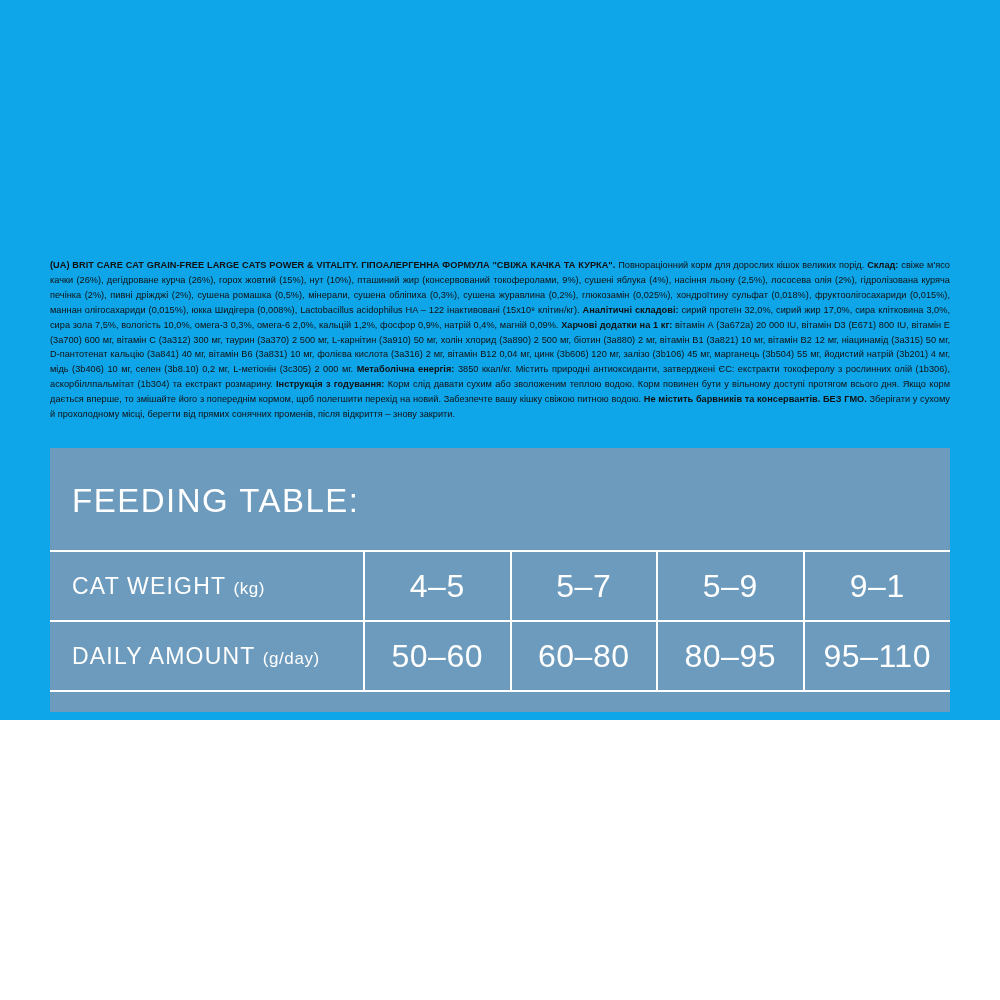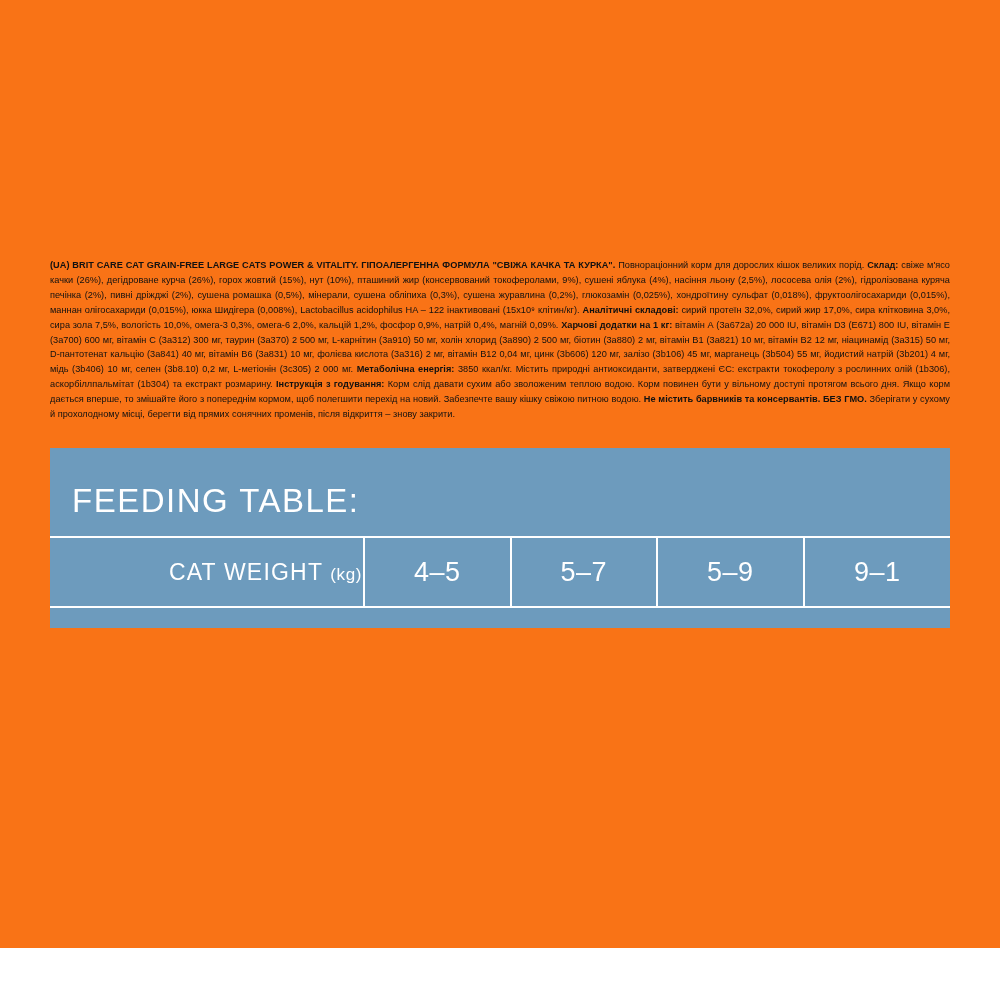--- a/index.html
+++ b/index.html
@@ -14,22 +14,22 @@
     color: #1a1a1a;
     position: relative;
     overflow: hidden;
   }
 
   .page {
     position: absolute;
     left: 0;
     top: 0;
     width: 1000px;
-    height: 948px;
-    background: #f97316;
+    height: 720px;
+    background: #0ea5e9;
   }
 
   
   .info-block {
     position: absolute;
     left: 50px;
     top: 258px;
     width: 900px;
     font-size: 9.2px;
     line-height: 1.62;
@@ -54,21 +54,21 @@
     top: 448px;
     width: 900px;
     background: #6d9bbd;
     border-collapse: collapse;
   }
 
   .ft-title {
     color: #ffffff;
     font-size: 33px;
     letter-spacing: 1.5px;
-    padding: 34px 0 16px 22px;
+    padding: 34px 0 30px 22px;
     font-weight: normal;
     font-family: "Liberation Sans", sans-serif;
   }
 
   table.grid {
     width: 900px;
     border-collapse: collapse;
     table-layout: fixed;
   }
   table.grid td {
@@ -77,29 +77,28 @@
     height: 66px;
     vertical-align: middle;
     font-weight: normal;
   }
   td.row-label {
     width: 290px;
     font-size: 23px;
     letter-spacing: 1.2px;
     padding-left: 22px;
     white-space: nowrap;
-    text-align: right;
   }
   td.row-label .unit {
     font-size: 17px;
     letter-spacing: 0.6px;
   }
   td.val {
     text-align: center;
-    font-size: 27px;
+    font-size: 32px;
     letter-spacing: 0.5px;
   }
   tr.first-row td { border-top: 2px solid #ffffff; }
   table.grid tr td:first-child { border-left: none; }
   table.grid tr td:last-child { border-right: none; }
 
   .table-bottom-pad {
     height: 20px;
     background: #6d9bbd;
   }
@@ -137,19 +136,29 @@
           <tr class="first-row">
         <td class="row-label">
           <span>CAT WEIGHT</span>
           <span class="unit">(kg)</span>
         </td>
         <td class="val">4–5</td>
         <td class="val">5–7</td>
         <td class="val">5–9</td>
         <td class="val">9–1</td>
       </tr>
+      <tr>
+        <td class="row-label">
+          <span>DAILY AMOUNT</span>
+          <span class="unit">(g/day)</span>
+        </td>
+        <td class="val">50–60</td>
+        <td class="val">60–80</td>
+        <td class="val">80–95</td>
+        <td class="val">95–110</td>
+      </tr>
     </tbody>
       </table>
 
     <div class="table-bottom-pad"></div>
   </div>
 
 </div>
 
 </body></html>

